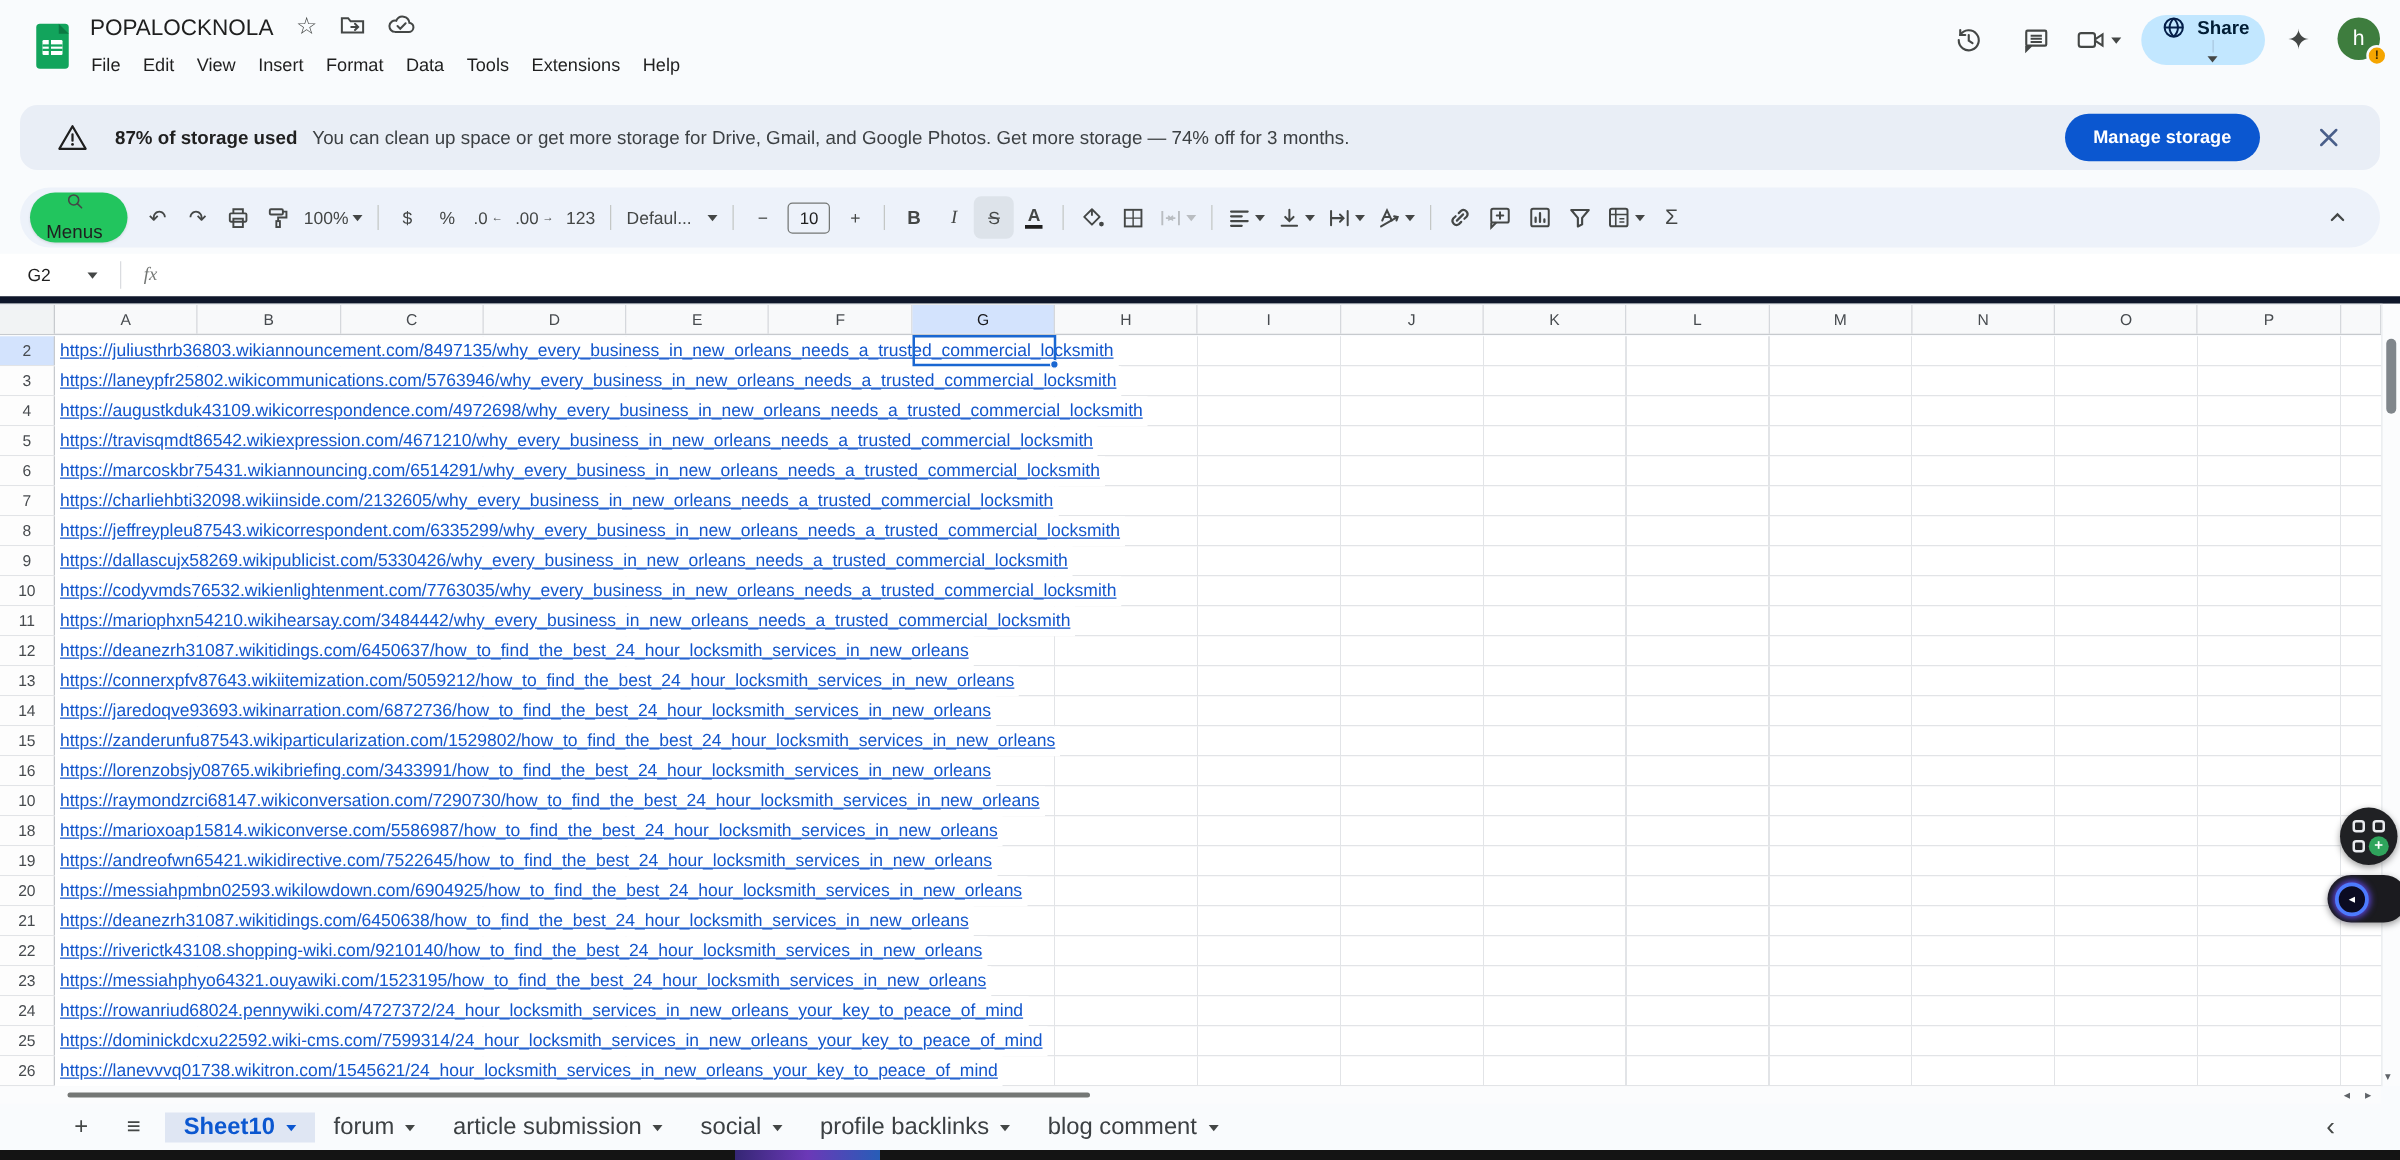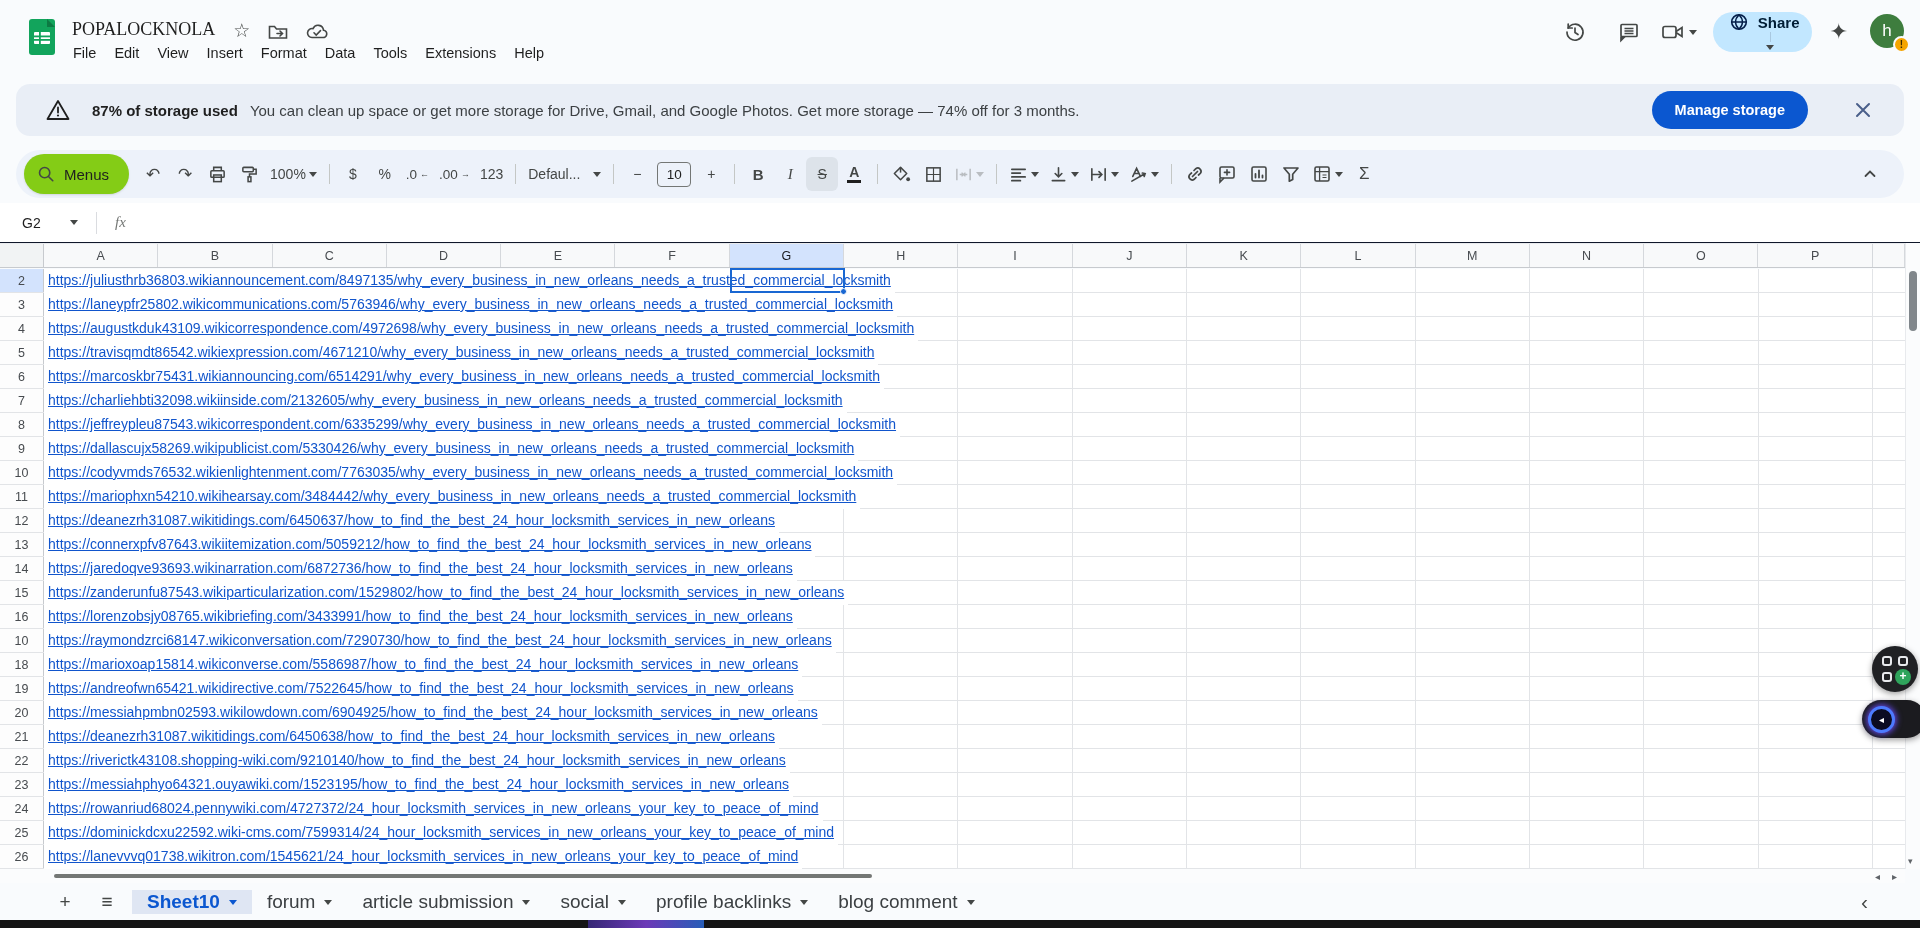--- a/index.html
+++ b/index.html
@@ -8,21 +8,21 @@
     width:1920px; height:928px; overflow:hidden;
     font-family:"Liberation Sans", sans-serif;
     background:#f9fbfd; color:#1f1f1f;
     position:relative;
   }
   svg { display:block; }
 
   
   .topbar { position:absolute; top:0; left:0; right:0; height:84px; background:#f9fbfd; }
   .logo { position:absolute; left:24px; top:14px; }
-  .title-row { position:absolute; left:72px; top:12px; height:28px; display:flex; align-items:flex-end; gap:18px;font-family:Liberation Serif, serif; }
+  .title-row { position:absolute; left:72px; top:12px; height:28px; display:flex; align-items:flex-start; gap:18px; }
   .doc-title { font-size:18px; color:#1f1f1f; }
   .title-ic { color:#444746; display:flex; align-items:center; }
   .star-glyph { font-size:19px; color:#444746; line-height:1; }
   .menu-row { position:absolute; left:64px; top:42px; display:flex; }
   .menu-item { font-size:14.5px; color:#1f1f1f; padding:3px 9px; border-radius:6px; cursor:default; }
 
   .top-actions { position:absolute; right:14px; top:8px; height:48px; display:flex; align-items:center; gap:10px; }
   .icon-btn { width:44px; height:44px; display:flex; align-items:center; justify-content:center; border-radius:50%; }
   .cam-wrap { display:flex; align-items:center; gap:4px; margin-right:6px; }
   .share-pill { height:40px; background:#c2e7ff; border-radius:20px; display:flex; align-items:center; padding:0 0 0 16px; color:#001d35;flex-direction:column; }
@@ -41,42 +41,42 @@
 
   
   .banner { position:absolute; left:16px; right:16px; top:84px; height:52px; background:#e9eef6; border-radius:14px; display:flex; align-items:center; padding-left:30px; }
   .banner-bold { font-size:15px; font-weight:bold; color:#1f1f1f; margin-left:22px; }
   .banner-text { font-size:15px; color:#3c4043; margin-left:12px; }
   .manage-btn { position:absolute; right:96px; top:7px; height:38px; border-radius:19px; background:#0b57d0; color:#fff; font-size:14.5px; font-weight:bold; display:flex; align-items:center; padding:0 23px; border:none; }
   .banner-close { position:absolute; right:26px; top:11px; width:30px; height:30px; display:flex; align-items:center; justify-content:center; }
 
   
   .toolbar { position:absolute; left:16px; right:16px; top:150px; height:48px; background:#edf2fa; border-radius:24px; display:flex; align-items:center; padding:0 8px; }
-  .menus-pill { height:40px; background:#84cc16; border-radius:20px; display:flex; align-items:center; gap:9px; padding:0 20px 0 13px; margin-right:8px; box-shadow:0 1px 2px rgba(60,64,67,.15); }
+  .menus-pill { height:40px; background:#22c55e; border-radius:20px; display:flex; align-items:center; gap:9px; padding:0 20px 0 13px; margin-right:8px; box-shadow:0 1px 2px rgba(60,64,67,.15);flex-direction:column; }
   .menus-label { font-size:15px; color:#1f1f1f; }
   .tb-btn { height:34px; min-width:32px; padding:0 5px; display:flex; align-items:center; justify-content:center; gap:3px; border-radius:6px; color:#444746; font-size:14px; }
   .tb-btn.active { background:#dde3ea; }
   .tb-txt { font-size:14px; color:#444746; }
   .tb-sep { width:1px; height:20px; background:#c4c7c5; margin:0 7px; }
   .arrow-glyph { font-size:17px; color:#444746; line-height:1; }
   .fmt-num { font-size:13.5px; color:#444746; }
   .tiny-arrow { font-size:9px; color:#444746; }
   .font-name { font-size:14px; color:#444746; width:62px; text-align:left; }
   .size-box { width:34px; height:25px; border:1px solid #747775; border-radius:4px; background:#edf2fa; display:flex; align-items:center; justify-content:center; font-size:13.5px; color:#1f1f1f; margin:0 4px; }
   .b-glyph { font-weight:bold; font-size:15px; }
   .i-glyph { font-style:italic; font-size:15px; font-family:"Liberation Serif", serif; }
   .s-glyph { font-size:14px; text-decoration:line-through; }
   .a-color { display:flex; flex-direction:column; align-items:center; line-height:1; }
   .a-color .a { font-size:14px; font-weight:bold; }
   .a-color .bar { width:14px; height:3px; background:#1f1f1f; margin-top:1px; }
   .sigma { font-size:17px; color:#444746; }
   .tb-collapse { margin-left:auto; margin-right:10px; }
 
   
-  .formulabar { position:absolute; left:0; right:0; top:203px; height:40px; background:#fff; border-bottom:1px solid #0f172a; display:flex; align-items:center; }
+  .formulabar { position:absolute; left:0; right:0; top:203px; height:40px; background:#fff; border-bottom:6px solid #0f172a; display:flex; align-items:center; }
   .namebox { display:flex; align-items:center; justify-content:space-between; width:88px; padding:0 10px 0 22px; }
   .namebox-val { font-size:14px; color:#1f1f1f; }
   .fb-sep { width:1px; height:22px; background:#dadce0; margin:0 8px; }
   .fx { font-size:15px; font-style:italic; color:#747775; font-family:"Liberation Serif", serif; padding:0 10px; }
 
   
   .col-headers { position:absolute; top:243px; left:0; width:1905px; height:25px; display:flex; background:#f8f9fa; border-bottom:1px solid #c7cace; border-top:1px solid #e8eaed; }
   .corner { width:44px; height:100%; background:#f1f3f4; border-right:1px solid #c7cace; }
   .col-h { width:114.3px; height:100%; border-right:1px solid #d5d8dc; font-size:12.5px; color:#474b4f; display:flex; align-items:center; justify-content:center; }
   .col-h.sel { background:#d3e3fd; color:#18181b; }

